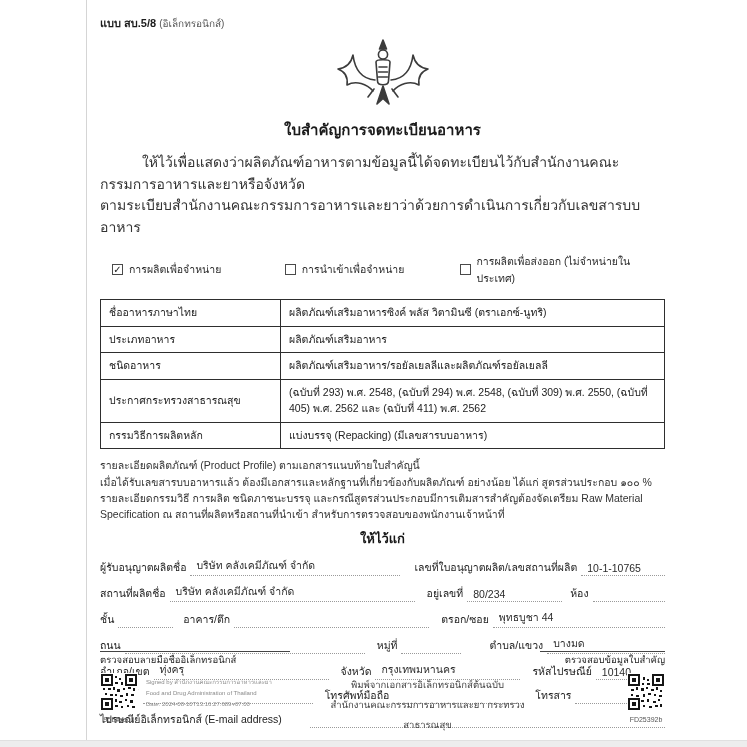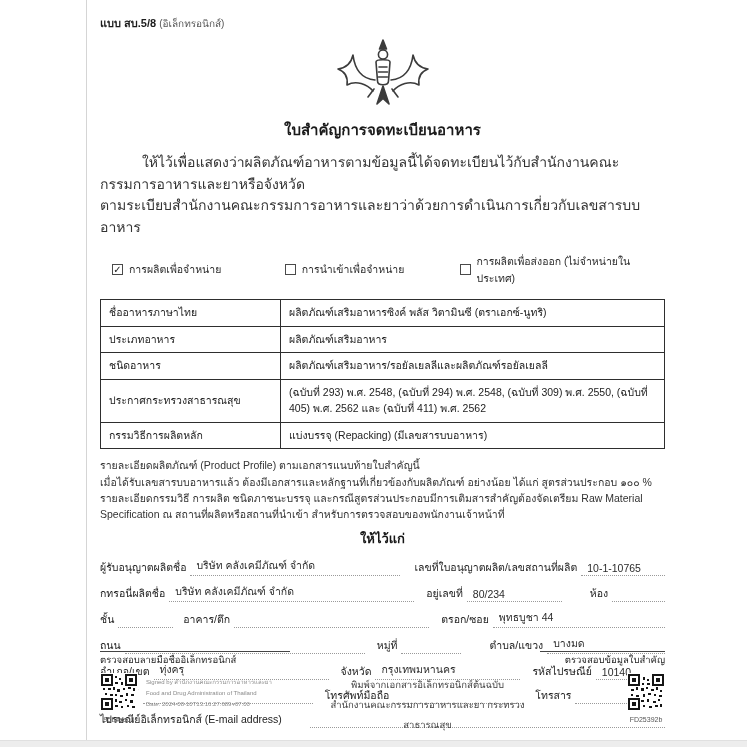--- a/index.html
+++ b/index.html
@@ -147,25 +147,25 @@
     <div class="given-to">ให้ไว้แก่</div>
 
     <div class="fields">
       <div class="f-row">
         <span class="f-lab">ผู้รับอนุญาตผลิตชื่อ</span>
         <span class="f-val" style="width:210px">บริษัท คลังเคมีภัณฑ์ จำกัด</span>
         <span class="f-lab" style="margin-left:14px">เลขที่ใบอนุญาตผลิต/เลขสถานที่ผลิต</span>
         <span class="f-val grow">10-1-10765</span>
       </div>
       <div class="f-row">
-        <span class="f-lab">กทรอนี่ผลิตชื่อ</span>
+        <span class="f-lab">สถานที่ผลิตชื่อ</span>
         <span class="f-val" style="width:245px">บริษัท คลังเคมีภัณฑ์ จำกัด</span>
         <span class="f-lab" style="margin-left:12px">อยู่เลขที่</span>
         <span class="f-val" style="width:95px">80/234</span>
-        <span class="f-lab" style="margin-left:28px">ห้อง</span>
+        <span class="f-lab" style="margin-left:8px">ห้อง</span>
         <span class="f-val grow"></span>
       </div>
       <div class="f-row">
         <span class="f-lab">ชั้น</span>
         <span class="f-val" style="width:55px"></span>
         <span class="f-lab" style="margin-left:10px">อาคาร/ตึก</span>
         <span class="f-val" style="width:195px"></span>
         <span class="f-lab" style="margin-left:12px">ตรอก/ซอย</span>
         <span class="f-val grow">พุทธบูชา 44</span>
       </div>

